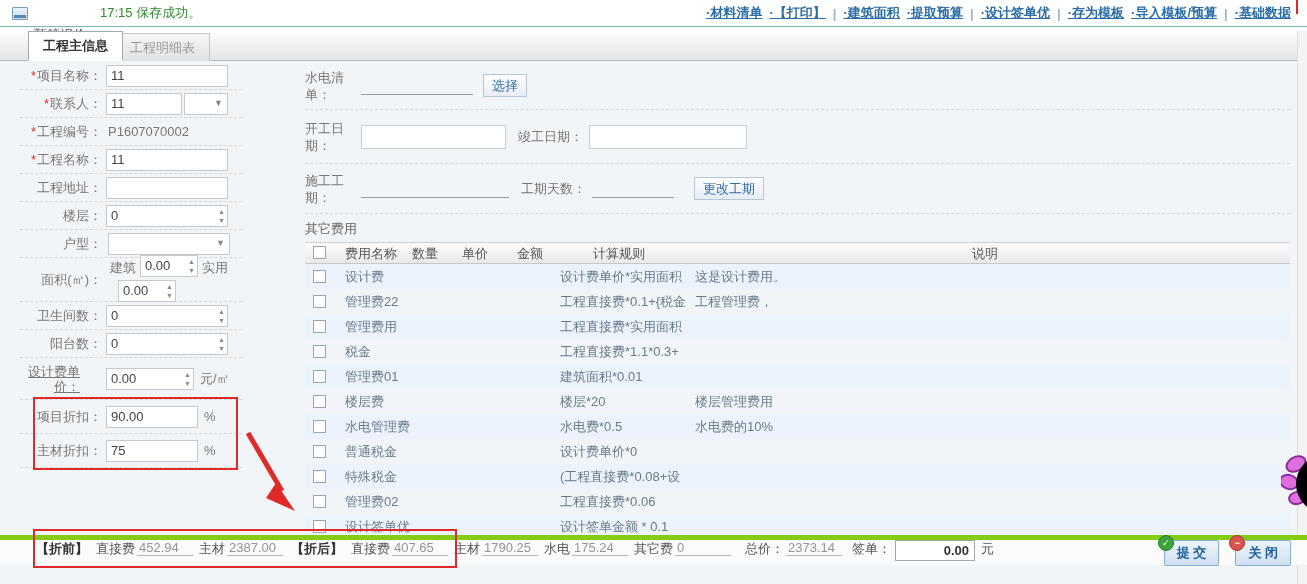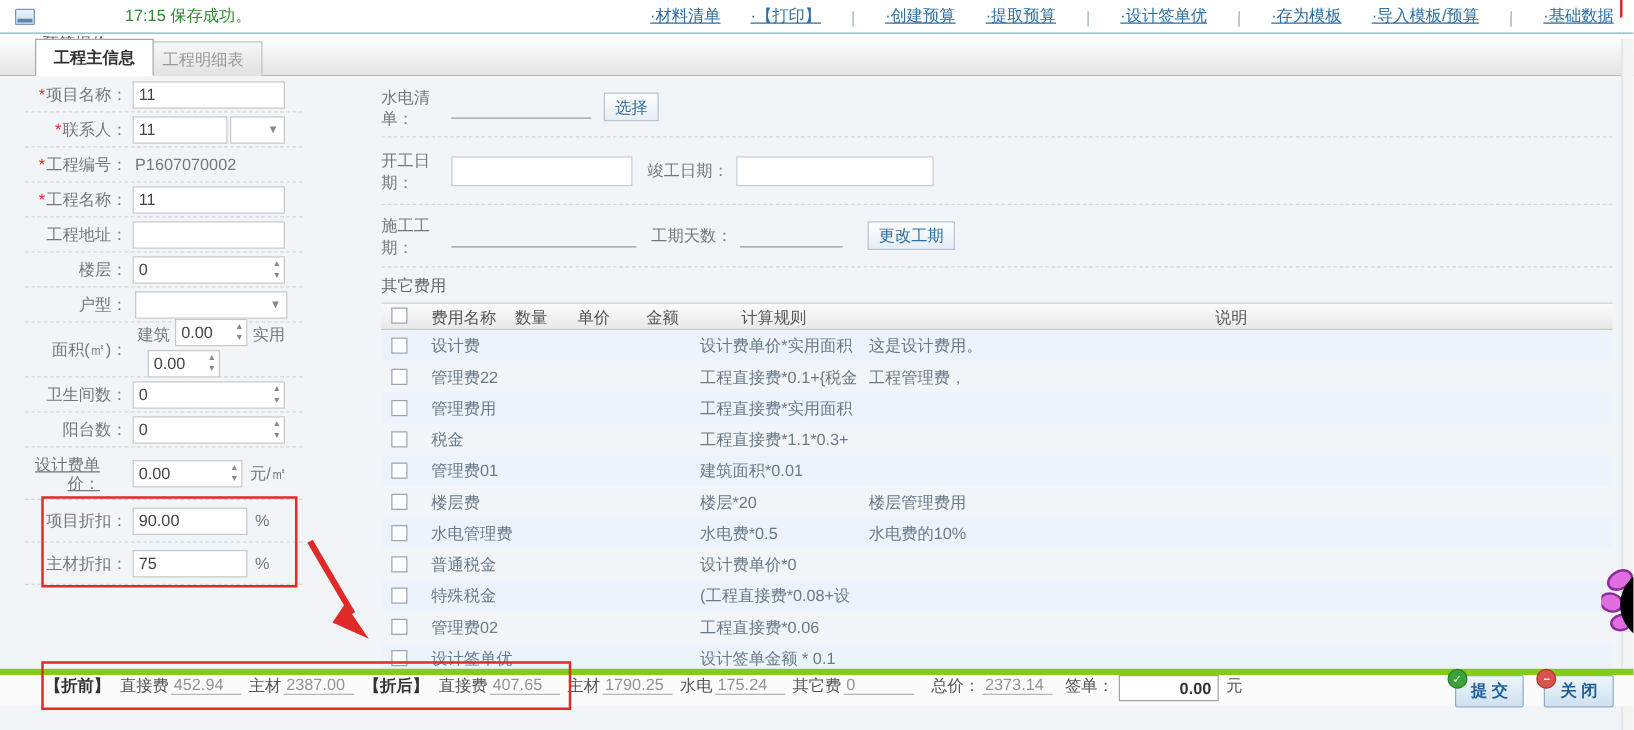--- a/index.html
+++ b/index.html
@@ -7,21 +7,21 @@
        font-family:"Liberation Sans","DejaVu Sans",sans-serif;font-size:13px;color:#444;}
 
   
   .topbar{position:absolute;left:0;top:0;width:100%;height:27px;background:#fff;
           border-bottom:1px solid #7fb5bf;display:flex;align-items:center;box-sizing:border-box;padding-left:12px;}
   .app-icon{width:14px;height:11px;border:1px solid #7a9ab8;background:linear-gradient(#eaf2f9,#c9dbeb);
             border-radius:1px;margin-right:6px;position:relative;}
   .app-icon:after{content:"";position:absolute;left:1px;right:1px;bottom:1px;height:3px;background:#5b87ad;}
   .tb-title{color:#555;margin-top:44px;}
   .tb-status{margin-left:14px;color:#2f8a2f;}
-  .tb-links{margin-left:auto;display:flex;align-items:center;gap:24px;padding-right:16px;white-space:nowrap;}
+  .tb-links{margin-left:auto;display:flex;align-items:center;gap:7px;padding-right:16px;white-space:nowrap;font-weight:bold;}
   .tb-links a{color:#2b6ea5;text-decoration:underline;cursor:pointer;}
   .tb-sep{color:#9db4c6;text-decoration:none;}
   .corner-tick{position:absolute;right:9px;top:0;width:2px;height:14px;background:#e02a2a;}
 
   
   .tabstrip{position:absolute;left:0;top:31px;width:100%;height:30px;box-sizing:border-box;
             background:linear-gradient(#fdfdfd,#e4e4e4);border-bottom:1px solid #b8b8b8;}
   .tab{position:absolute;top:0;height:30px;box-sizing:border-box;padding:0 14px;line-height:28px;cursor:pointer;}
   .tab.active{left:28px;background:#fff;border:1px solid #a8a8a8;border-bottom:1px solid #fff;
               font-weight:bold;color:#333;z-index:2;}
@@ -124,21 +124,21 @@
     <span class="app-icon"></span>
     <span class="tb-title">预算报价</span>
     <span class="tb-status">
       <span>17:15</span>
       <span>保存成功。</span>
     </span>
     <span class="tb-links">
       <a>·材料清单</a>
       <a>·【打印】</a>
       <span class="tb-sep">|</span>
-      <a>·创建预算</a>
+      <a>·建筑面积</a>
       <a>·提取预算</a>
       <span class="tb-sep">|</span>
       <a>·设计签单优</a>
       <span class="tb-sep">|</span>
       <a>·存为模板</a>
       <a>·导入模板/预算</a>
       <span class="tb-sep">|</span>
       <a>·基础数据</a>
     </span>
   </div>

